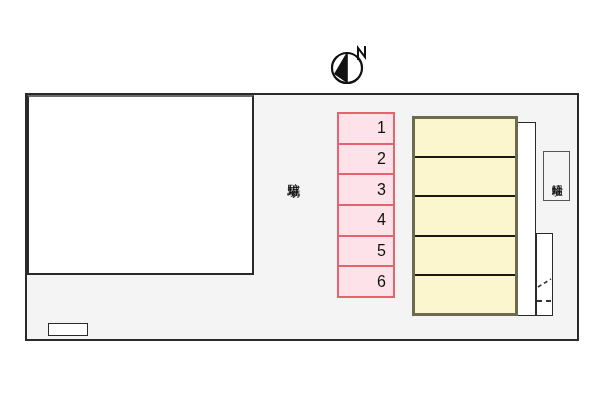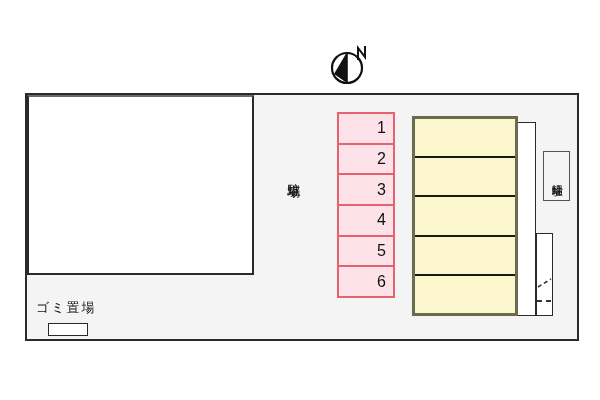--- a/index.html
+++ b/index.html
@@ -250,16 +250,15 @@
   <div class="stair"></div>
   <svg class="stair-svg" viewBox="0 0 24 88" width="24" height="88" aria-hidden="true">
     <line x1="4" y1="56" x2="17" y2="48" stroke="#333333" stroke-width="1.6" stroke-dasharray="4,3"></line>
     <line x1="3" y1="70" x2="20" y2="70" stroke="#333333" stroke-width="2" stroke-dasharray="5,4"></line>
   </svg>
 
   <div class="bike-box">
     <span class="vlabel">駐輪場</span>
   </div>
 
-  <div class="garbage-label">ゴミ置場</div>
   <div class="garbage-box"></div>
 
 </div>
 
 </body></html>

